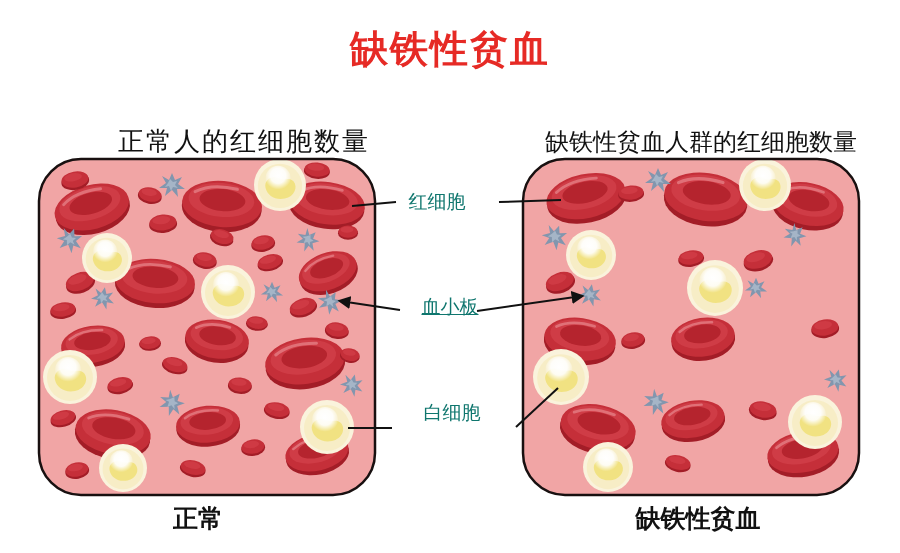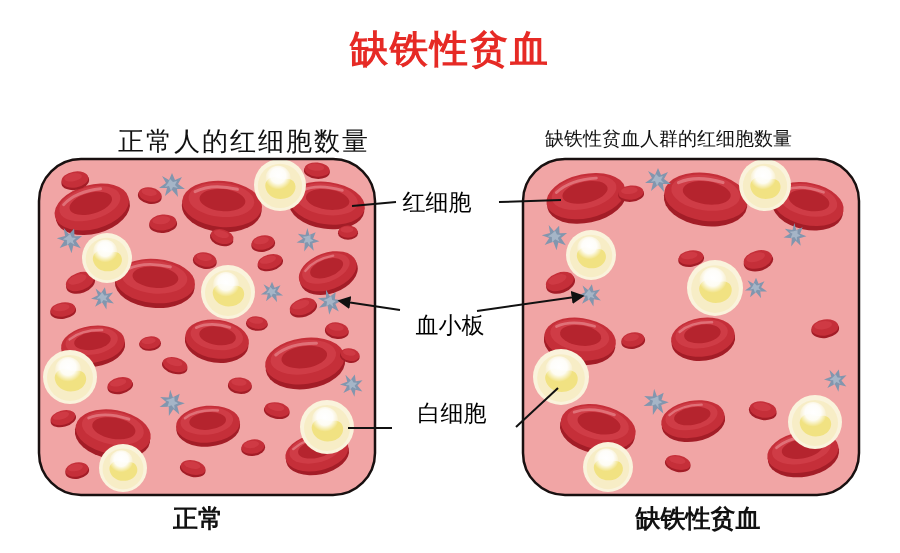--- a/index.html
+++ b/index.html
@@ -6,28 +6,28 @@
   body{
     width:900px;height:553px;position:relative;background:#ffffff;
     font-family:"Liberation Sans","DejaVu Sans",sans-serif;overflow:hidden;color:var(--text);
   }
   .title{
     position:absolute;top:24px;left:0;width:900px;text-align:center;
     font-size:38px;font-weight:600;letter-spacing:2px;color:var(--title-red);white-space:nowrap;
   }
   .header{position:absolute;color:#111;white-space:nowrap;font-weight:500;}
   .header-left{left:118px;top:124px;font-size:26px;letter-spacing:2px;text-align:center;}
-  .header-right{left:545px;top:126px;font-size:19px;}
+  .header-right{left:545px;top:126px;font-size:24px;}
   .caption{position:absolute;top:502px;font-size:25px;font-weight:700;color:#111;
     transform:translateX(-50%);white-space:nowrap;}
   .caption-left{left:198px;}
   .caption-right{left:698px;}
-  .side-label{position:absolute;transform:translate(-50%,-50%);font-size:23px;color:#000000;white-space:nowrap;}
+  .side-label{position:absolute;transform:translate(-50%,-50%);font-size:19px;color:#0f766e;white-space:nowrap;}
   .label-rbc{left:437px;top:202px;}
-  .label-plt{left:450px;top:325px;}
+  .label-plt{left:450px;top:307px;text-decoration:underline;}
   .label-wbc{left:452px;top:413px;}
   svg.panel{position:absolute;width:340px;height:340px;}
   .panel-left{left:37px;top:157px;}
   .panel-right{left:521px;top:157px;}
   #overlay{position:absolute;left:0;top:0;width:900px;height:553px;pointer-events:none;}
   .connector{stroke:var(--line);stroke-width:2;fill:none;}
 </style>
 </head>
 <body>
 

